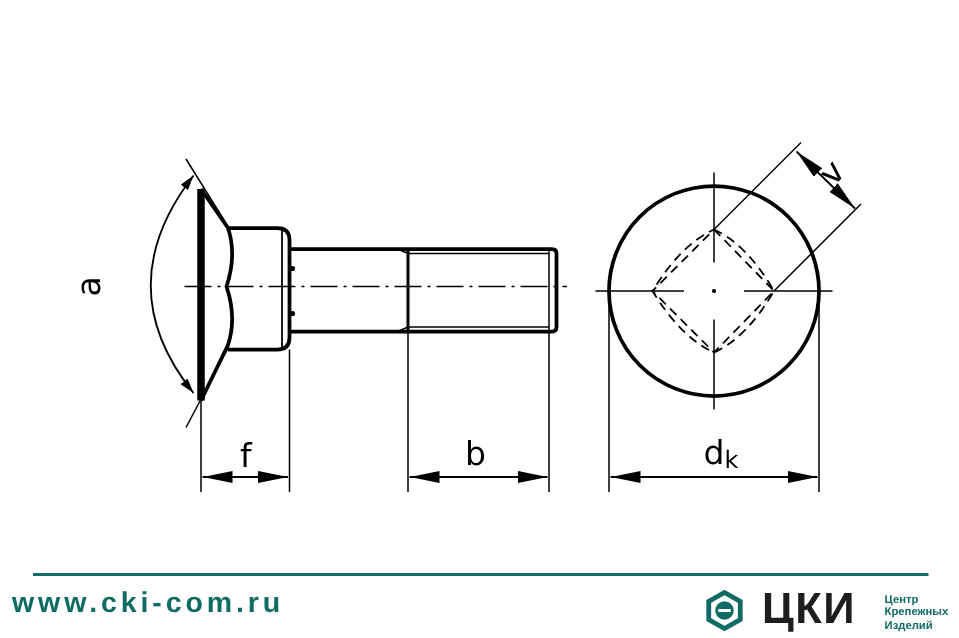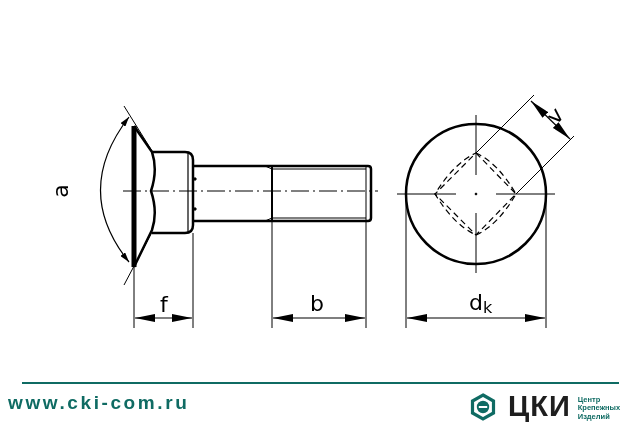--- a/index.html
+++ b/index.html
@@ -93,21 +93,21 @@
     }
     .logo-name {
       margin-left: 12px;
       font-size: 29px;
       font-weight: bold;
       color: #1e1e1e;
       letter-spacing: 1px;
       line-height: 1;
     }
     .logo-sub {
-      margin-left: 7px;
+      margin-left: 19px;
       display: flex;
       flex-direction: column;
       font-size: 7.5px;
       line-height: 8.5px;
       color: #0f6b63;
       font-weight: bold;
     }
   </style>
 </head>
 <body>

